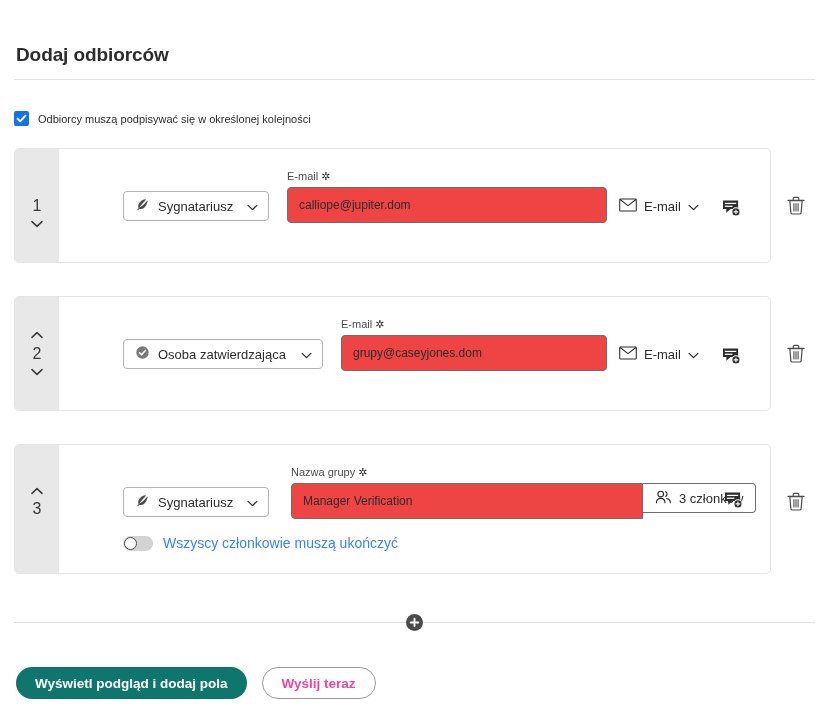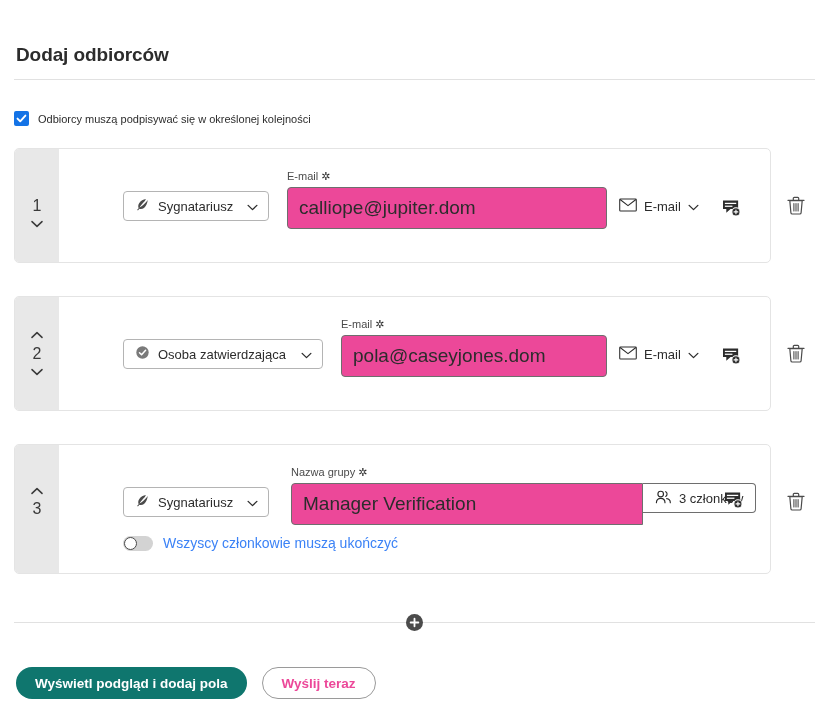--- a/index.html
+++ b/index.html
@@ -124,28 +124,28 @@
     font-size: 13px;
     color: #2c2c2c;
     cursor: pointer;
     white-space: nowrap;
   }
   .picker .pl { flex: 1 1 auto; }
   .picker .cd { margin-left: 2px; }
 
   
   .tinput {
-    height: 42px;
+    height: 36px;
     border: 1px solid #6e6e6e;
     border-radius: 4px;
-    background: #ec4899;
+    background: #ef4444;
     display: flex;
     align-items: center;
     padding: 0 11px;
-    font-size: 19px;
+    font-size: 12px;
     color: #2c2c2c;
     cursor: text;
     overflow: hidden;
     white-space: nowrap;
   }
 
   
   .delivery {
     height: 30px;
     display: inline-flex;
@@ -397,21 +397,21 @@
               </svg>
           </span>
         </div>
       </div>
 
       <div style="position:absolute; left:282px; top:21px;">
         <div class="fld-label">
           <span>E-mail</span>
           <span class="req">✲</span>
         </div>
-        <div class="tinput" style="width:266px;">pola@caseyjones.dom</div>
+        <div class="tinput" style="width:266px;">grupy@caseyjones.dom</div>
       </div>
 
       <div class="ctl-row" style="left:560px; top:42px; gap:20px;">
         <div class="delivery">
           <span>
             <svg width="18" height="14" viewBox="0 0 20 15" aria-hidden="true">
               <rect x="0.8" y="0.8" width="18.4" height="13.4" rx="1" fill="none" stroke="#2c2c2c" stroke-width="1.2"></rect>
               <path d="M1.2 1.4 L10 8.2 L18.8 1.4" fill="none" stroke="#2c2c2c" stroke-width="1.2"></path>
             </svg>
           </span>

